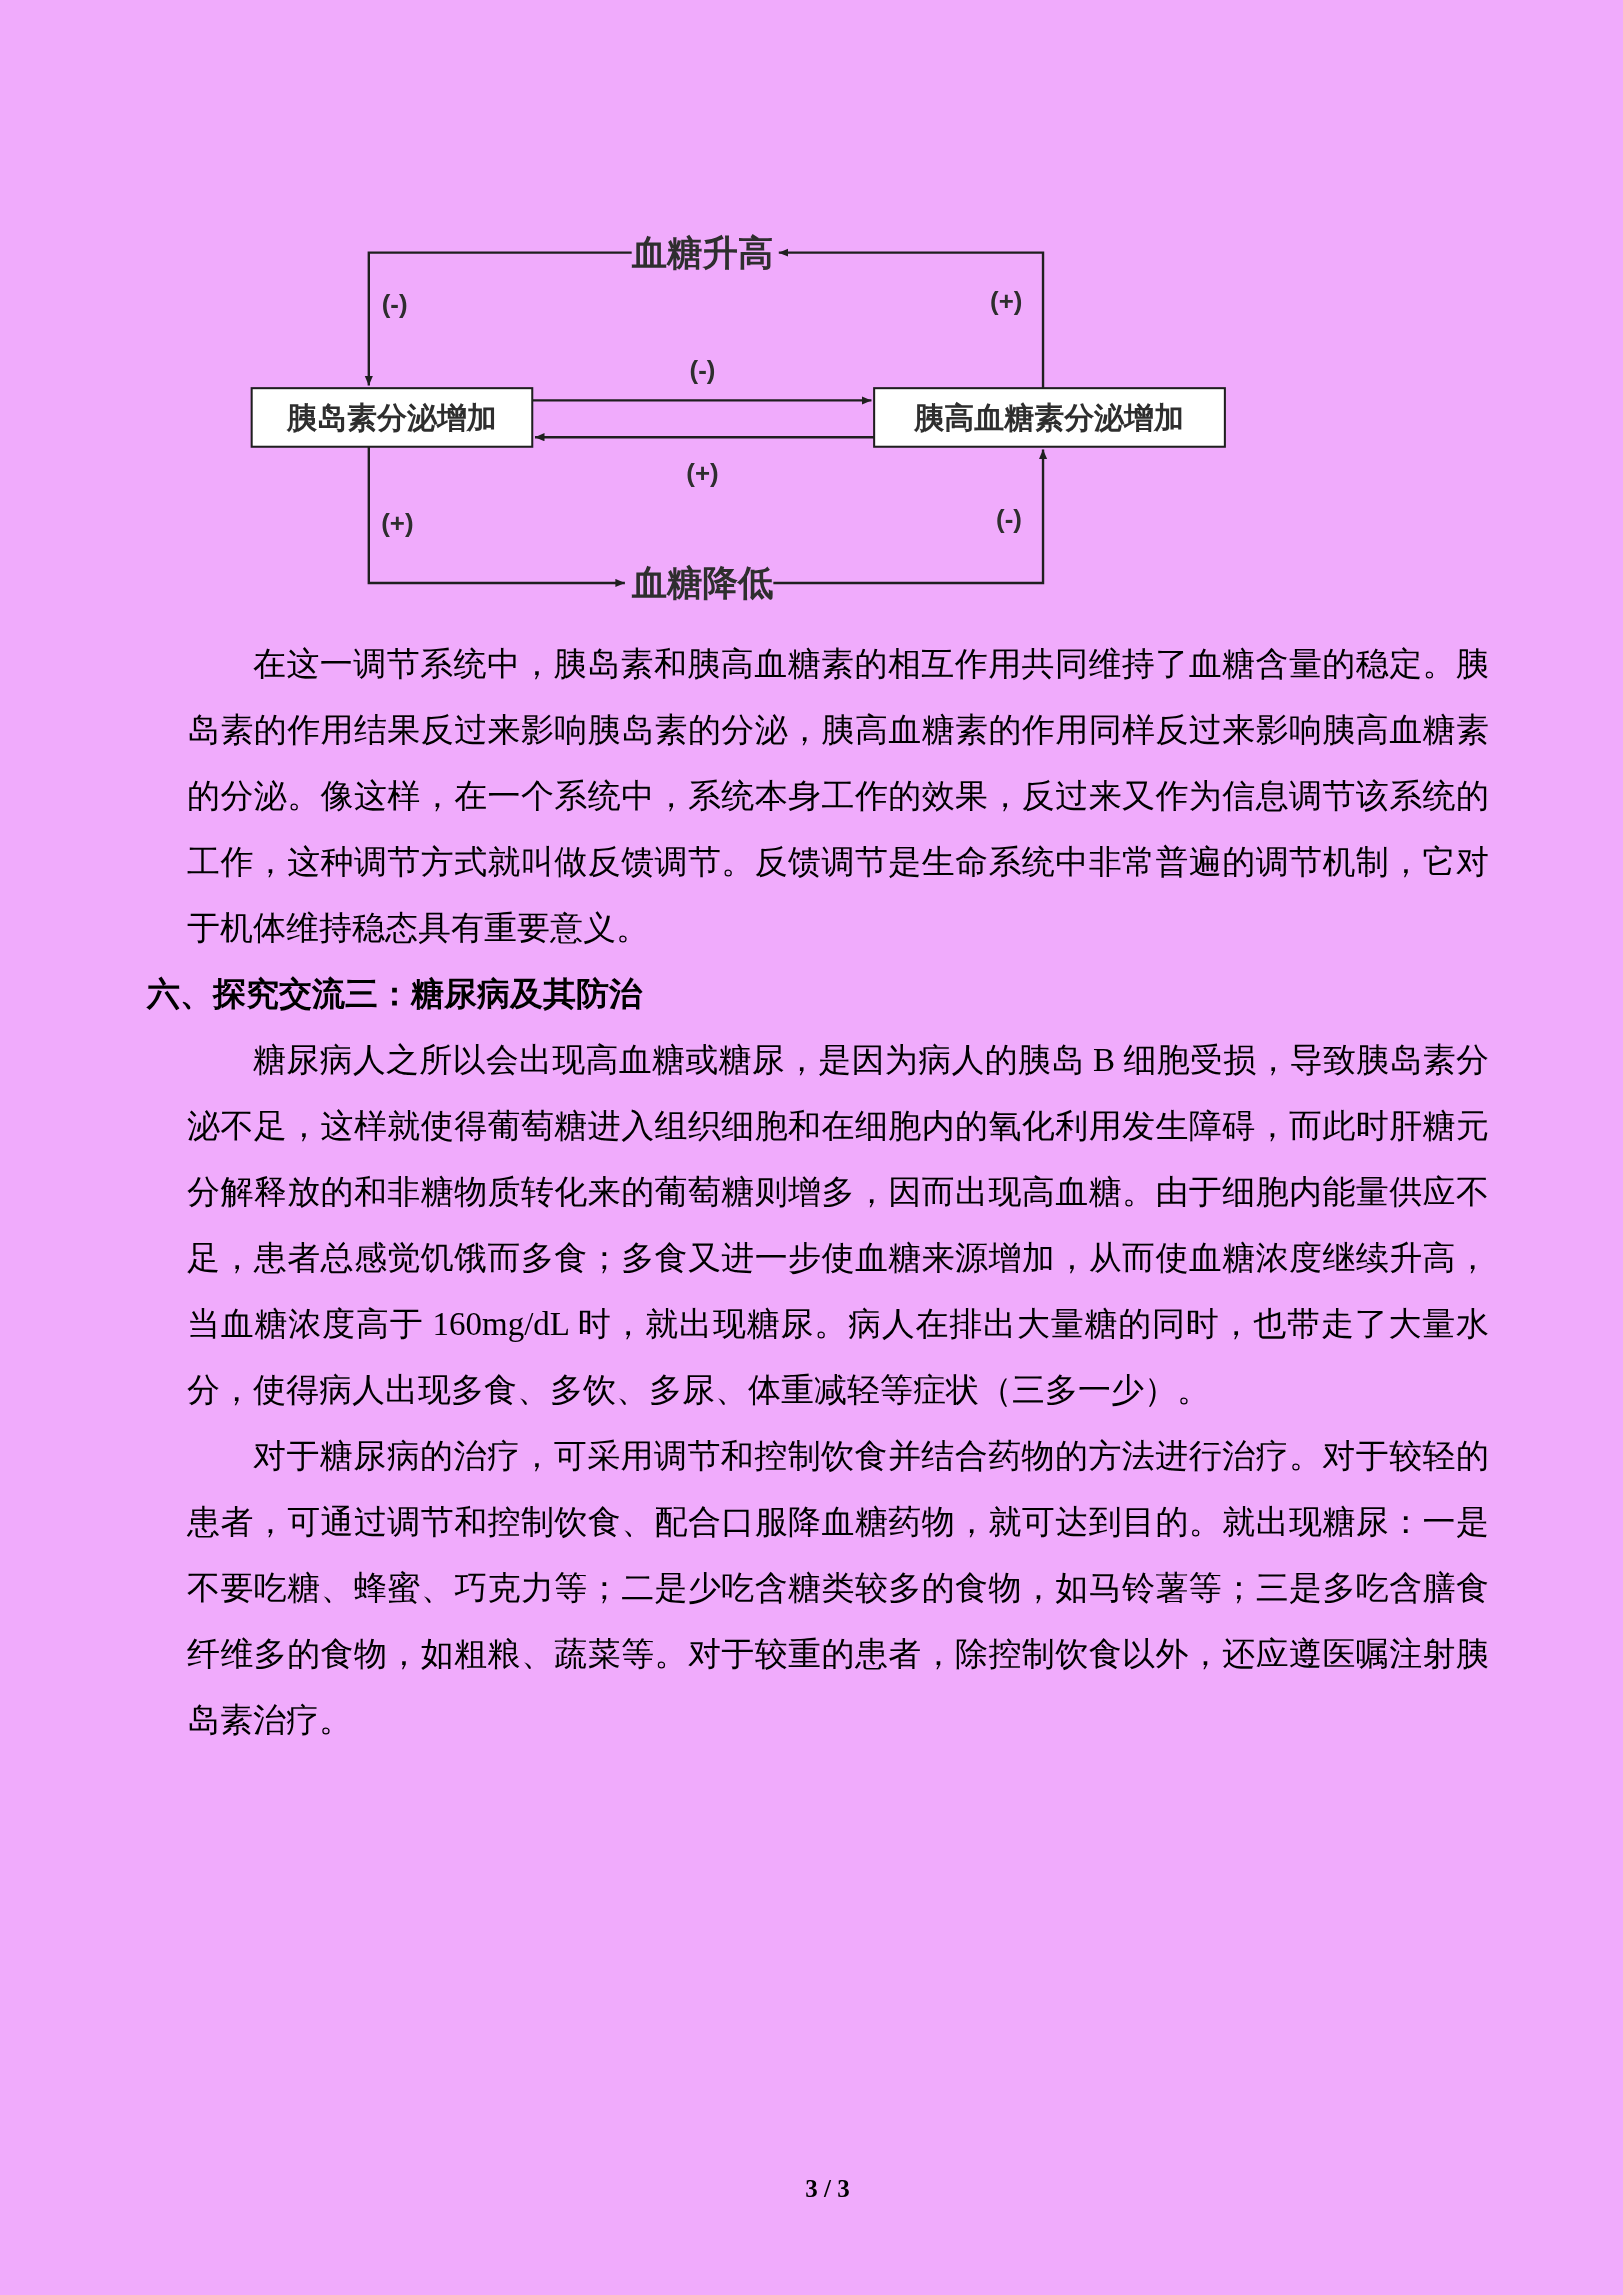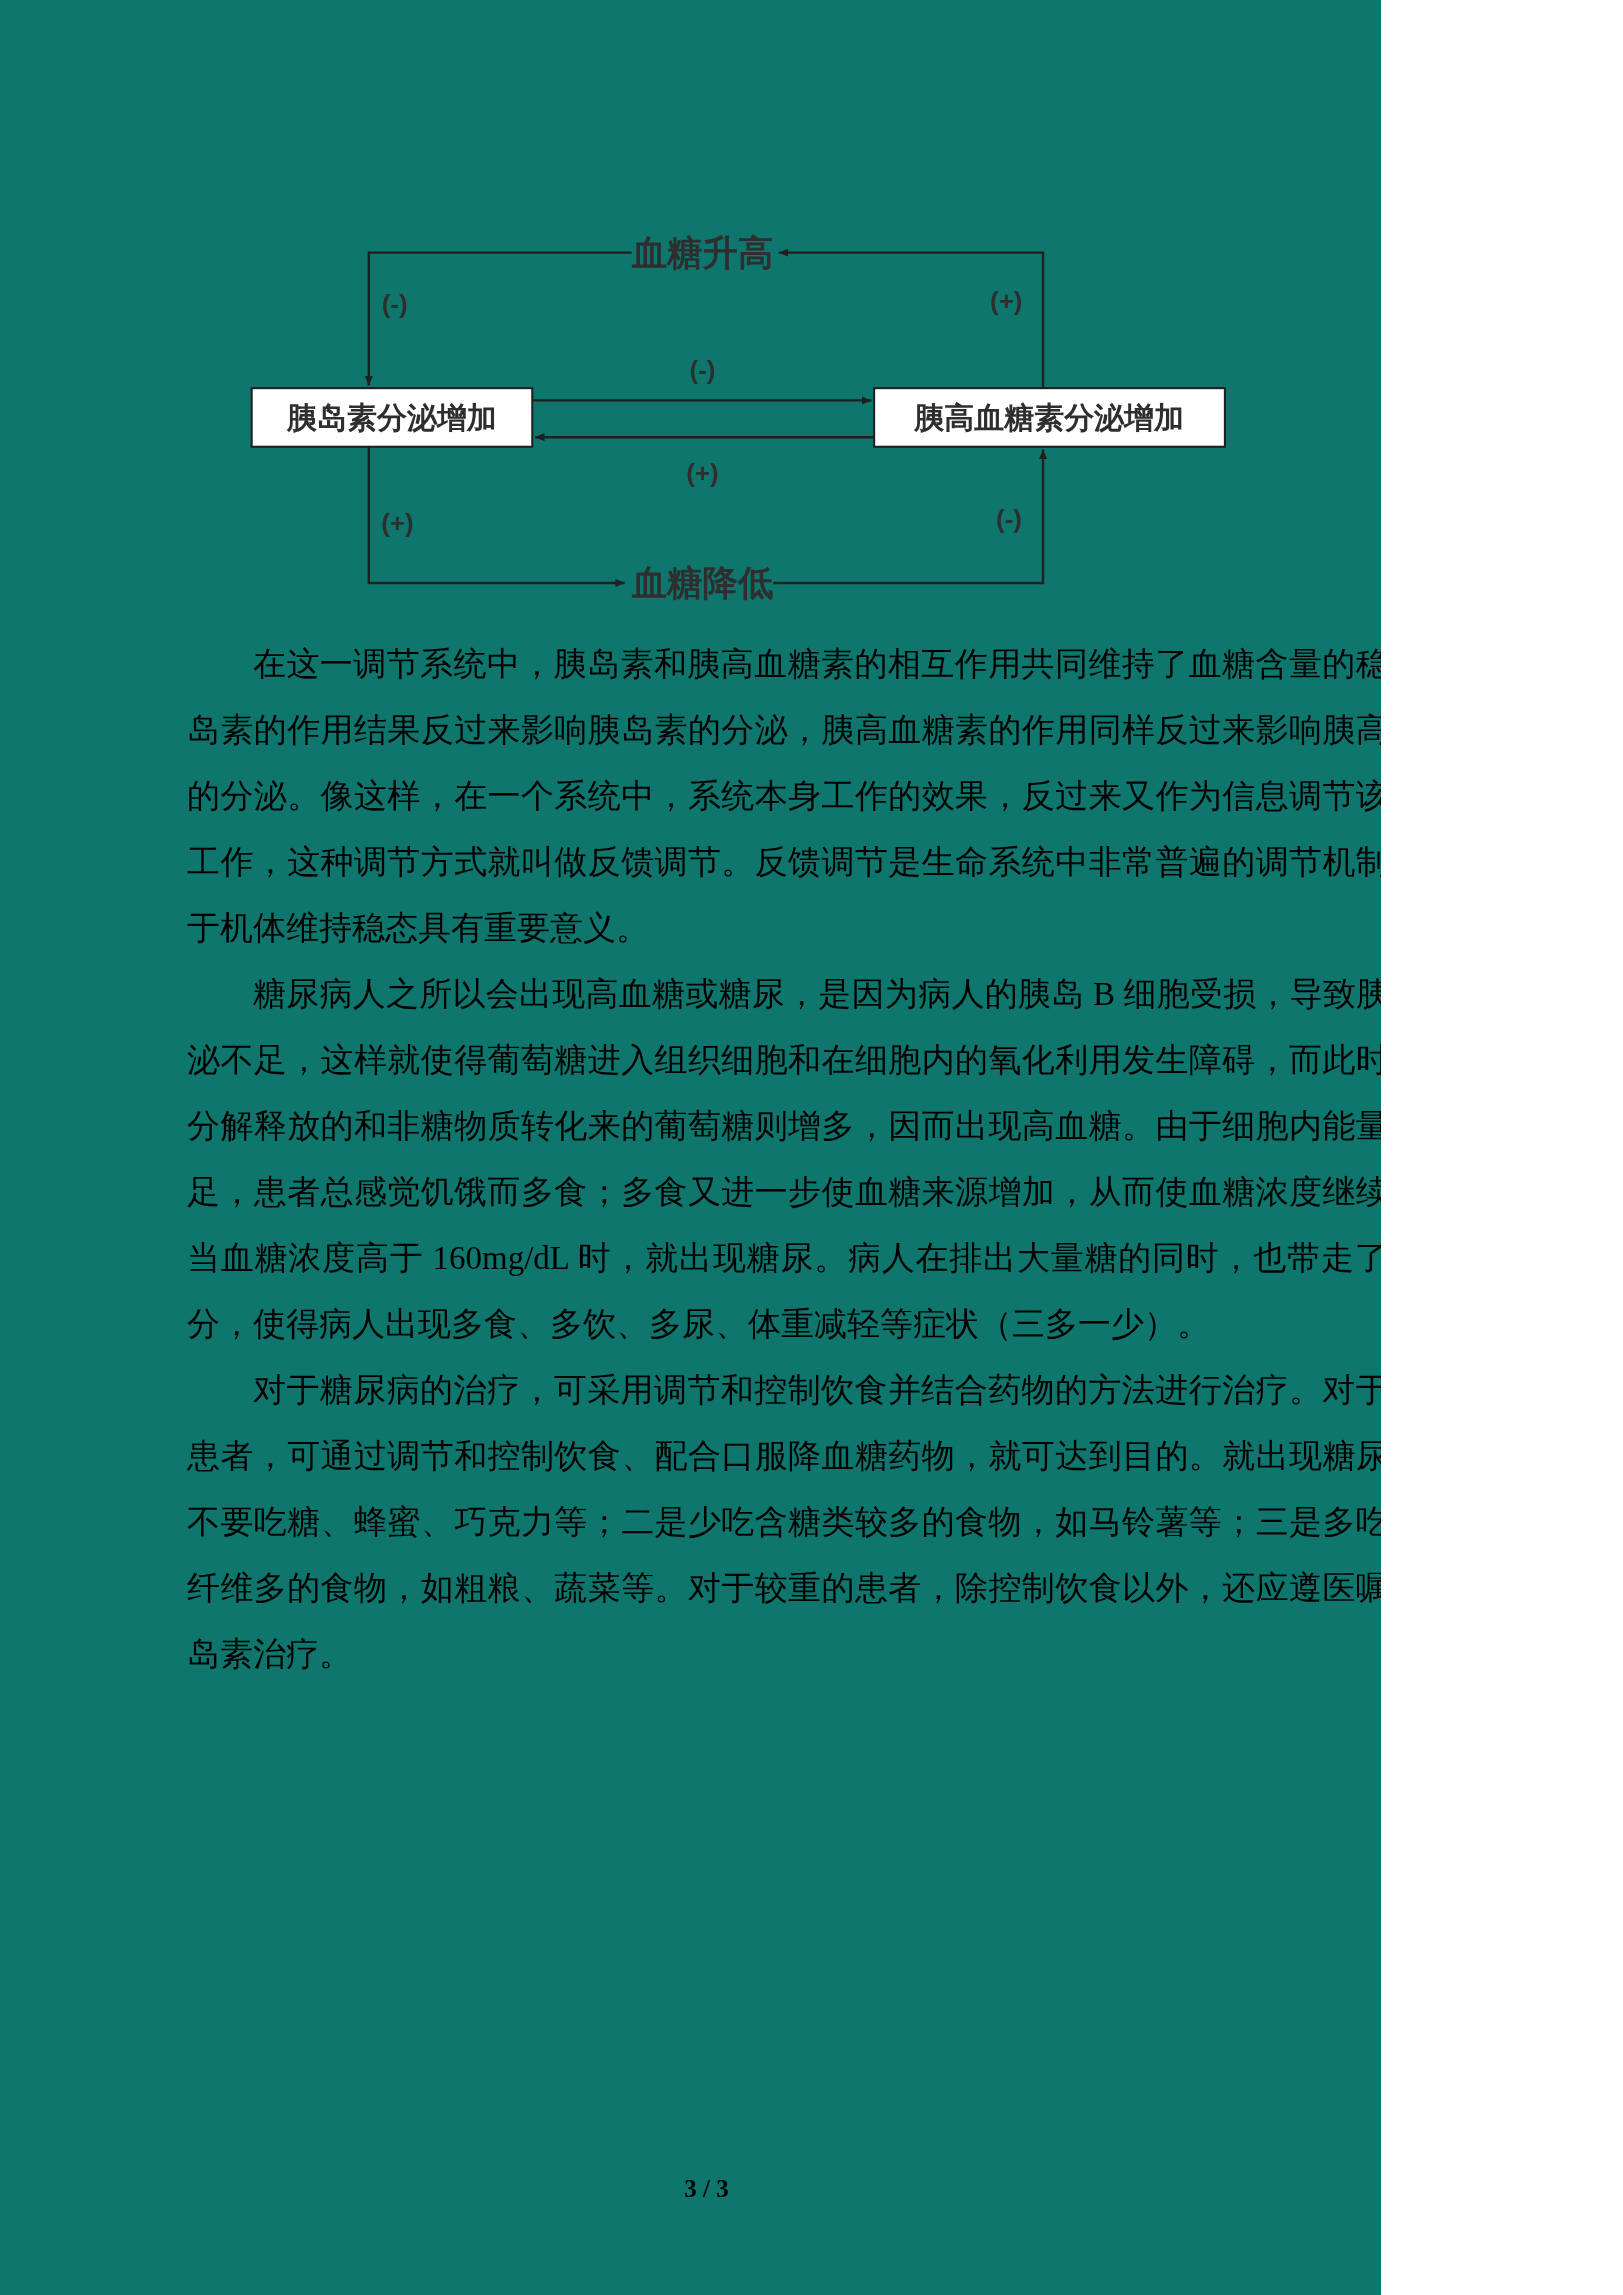--- a/index.html
+++ b/index.html
@@ -5,22 +5,22 @@
   * { margin:0; padding:0; box-sizing:border-box; }
   html, body { background:#ffffff; }
   body {
     width:1623px; height:2295px;
     position:relative;
     font-family:"Liberation Serif","DejaVu Serif",serif;
     color:#000000;
   }
   .page {
     position:relative;
-    width:1381px; height:2295px;
-    background:#0f766e;
+    width:1623px; height:2295px;
+    background:#f0abfc;
     overflow:hidden;
   }
 
   
   .diagram {
     position:absolute;
     left:225px; top:222px;
     width:1064px; height:395px;
   }
   .diagram svg { display:block; width:1064px; height:395px; }
@@ -94,20 +94,21 @@
       <text class="sign-label" x="1146" y="116" text-anchor="middle" dominant-baseline="central">(+)</text>
       <text class="sign-label" x="700" y="218" text-anchor="middle" dominant-baseline="central">(-)</text>
       <text class="sign-label" x="700" y="368" text-anchor="middle" dominant-baseline="central">(+)</text>
       <text class="sign-label" x="252" y="442" text-anchor="middle" dominant-baseline="central">(+)</text>
       <text class="sign-label" x="1150" y="436" text-anchor="middle" dominant-baseline="central">(-)</text>
     </svg>
   </div>
 
   <div class="content">
     <p class="para">在这一调节系统中，胰岛素和胰高血糖素的相互作用共同维持了血糖含量的稳定。胰岛素的作用结果反过来影响胰岛素的分泌，胰高血糖素的作用同样反过来影响胰高血糖素的分泌。像这样，在一个系统中，系统本身工作的效果，反过来又作为信息调节该系统的工作，这种调节方式就叫做反馈调节。反馈调节是生命系统中非常普遍的调节机制，它对于机体维持稳态具有重要意义。</p>
+    <h2 class="heading">六、探究交流三：糖尿病及其防治</h2>
     <p class="para">糖尿病人之所以会出现高血糖或糖尿，是因为病人的胰岛 B 细胞受损，导致胰岛素分泌不足，这样就使得葡萄糖进入组织细胞和在细胞内的氧化利用发生障碍，而此时肝糖元分解释放的和非糖物质转化来的葡萄糖则增多，因而出现高血糖。由于细胞内能量供应不足，患者总感觉饥饿而多食；多食又进一步使血糖来源增加，从而使血糖浓度继续升高，当血糖浓度高于 160mg/dL 时，就出现糖尿。病人在排出大量糖的同时，也带走了大量水分，使得病人出现多食、多饮、多尿、体重减轻等症状（三多一少）。</p>
     <p class="para">对于糖尿病的治疗，可采用调节和控制饮食并结合药物的方法进行治疗。对于较轻的患者，可通过调节和控制饮食、配合口服降血糖药物，就可达到目的。就出现糖尿：一是不要吃糖、蜂蜜、巧克力等；二是少吃含糖类较多的食物，如马铃薯等；三是多吃含膳食纤维多的食物，如粗粮、蔬菜等。对于较重的患者，除控制饮食以外，还应遵医嘱注射胰岛素治疗。</p>
   </div>
 
   <div class="footer">3 / 3</div>
 
 </div>
 
 
 </body></html>

